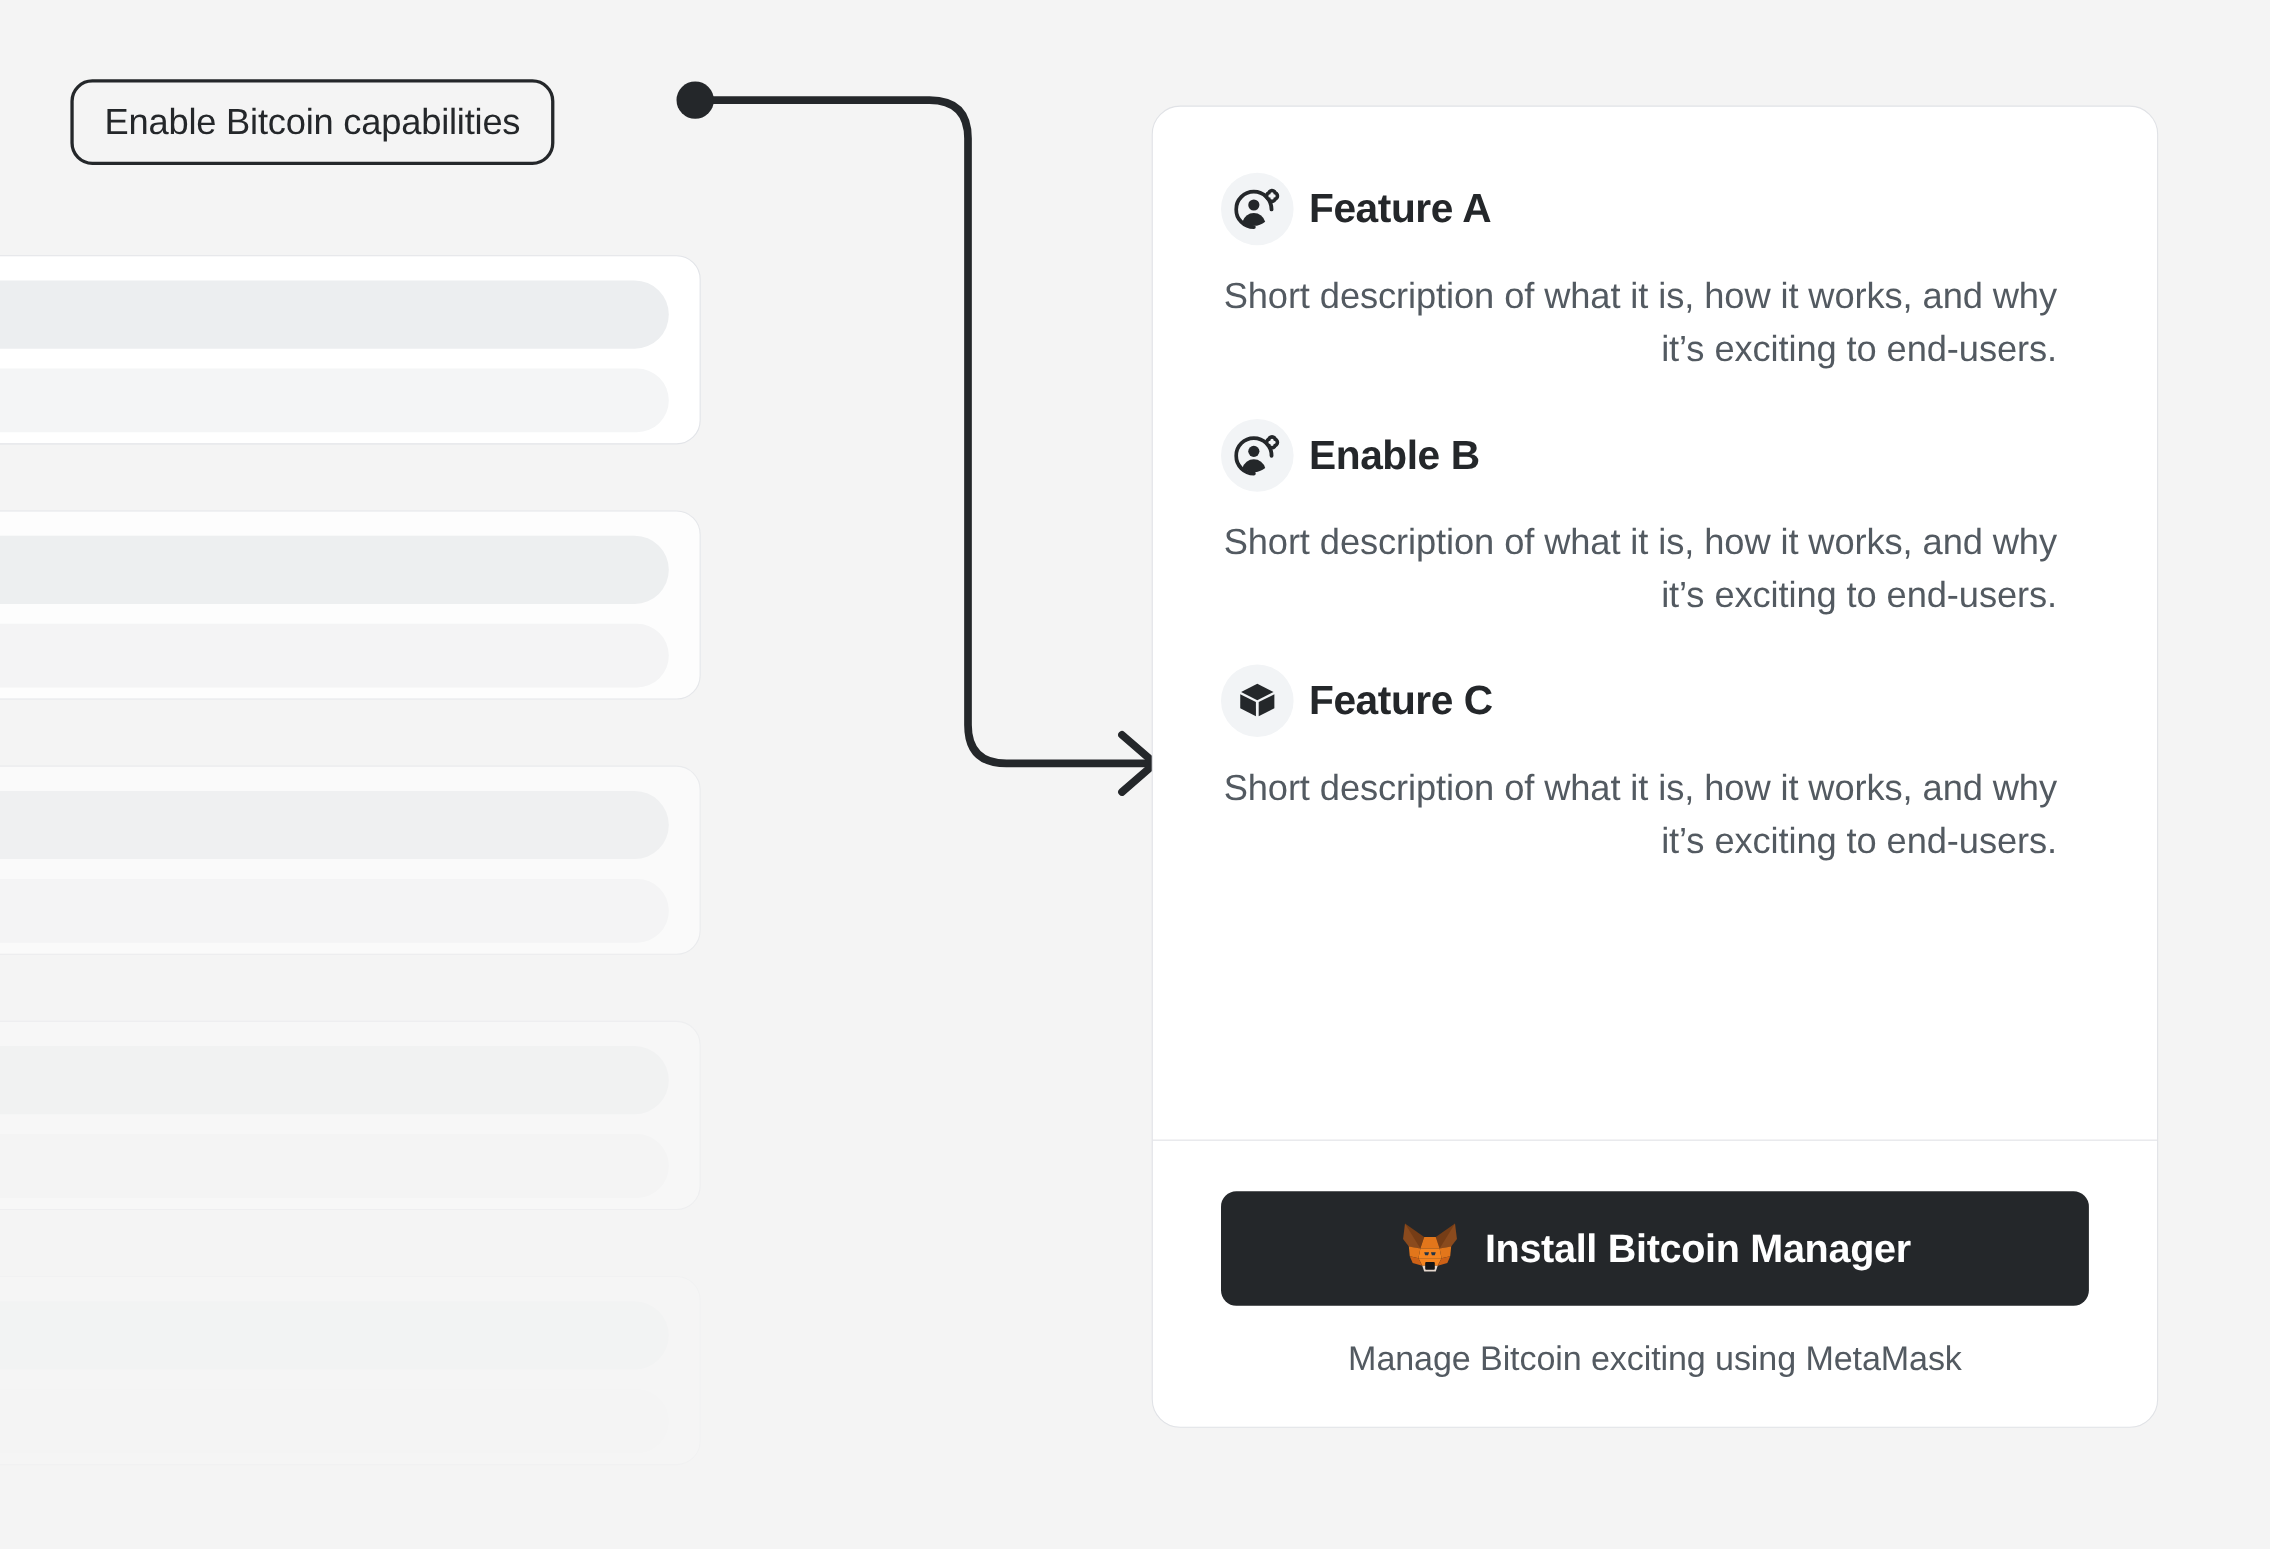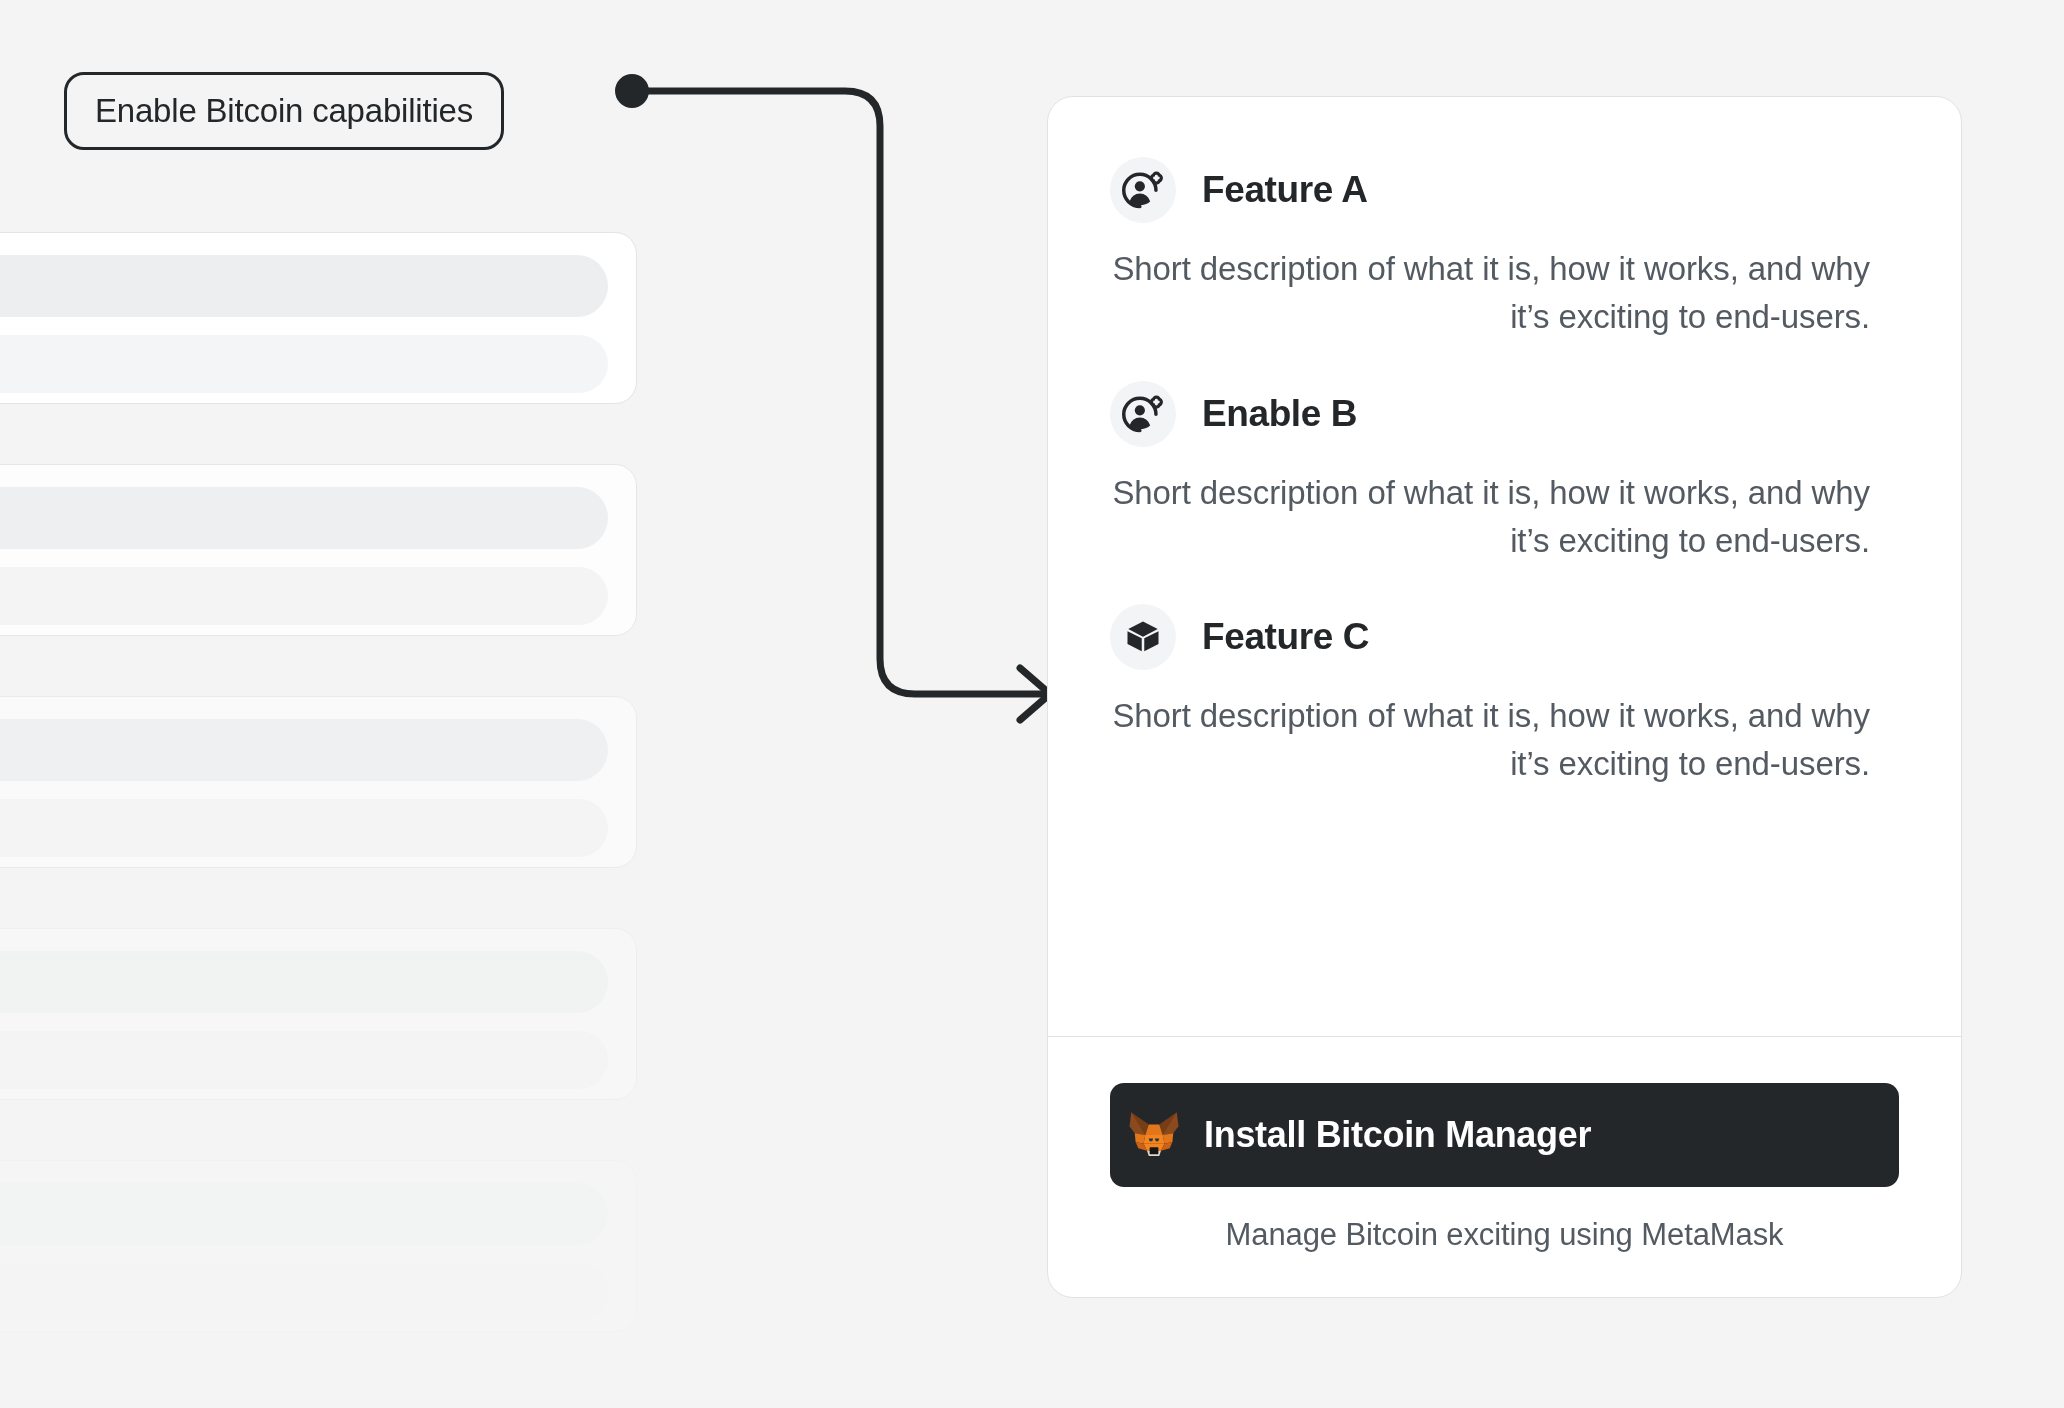--- a/index.html
+++ b/index.html
@@ -107,21 +107,21 @@
     box-sizing: border-box;
   }
   .feature-item {
     margin-bottom: 40px;
   }
   .feature-item:last-child { margin-bottom: 0; }
 
   .feature-head {
     display: flex;
     align-items: center;
-    gap: 26px;
+    gap: 14px;
     margin-bottom: 22px;
   }
   .feature-icon-wrap {
     width: 66px;
     height: 66px;
     min-width: 66px;
     border-radius: 50%;
     background: #f2f4f6;
     display: flex;
     align-items: center;
@@ -153,24 +153,24 @@
     box-sizing: border-box;
   }
   .install-button {
     width: 100%;
     height: 104px;
     background: #24272a;
     border: none;
     border-radius: 14px;
     display: flex;
     align-items: center;
-    justify-content: flex-start;
+    justify-content: center;
     gap: 22px;
     cursor: pointer;
-    padding: 16px;
+    padding: 0;
   }
   .install-label {
     font-size: 36px;
     font-weight: bold;
     color: #ffffff;
     letter-spacing: -0.3px;
     font-family: "Liberation Sans", sans-serif;
   }
   .footer-caption {
     margin-top: 30px;

